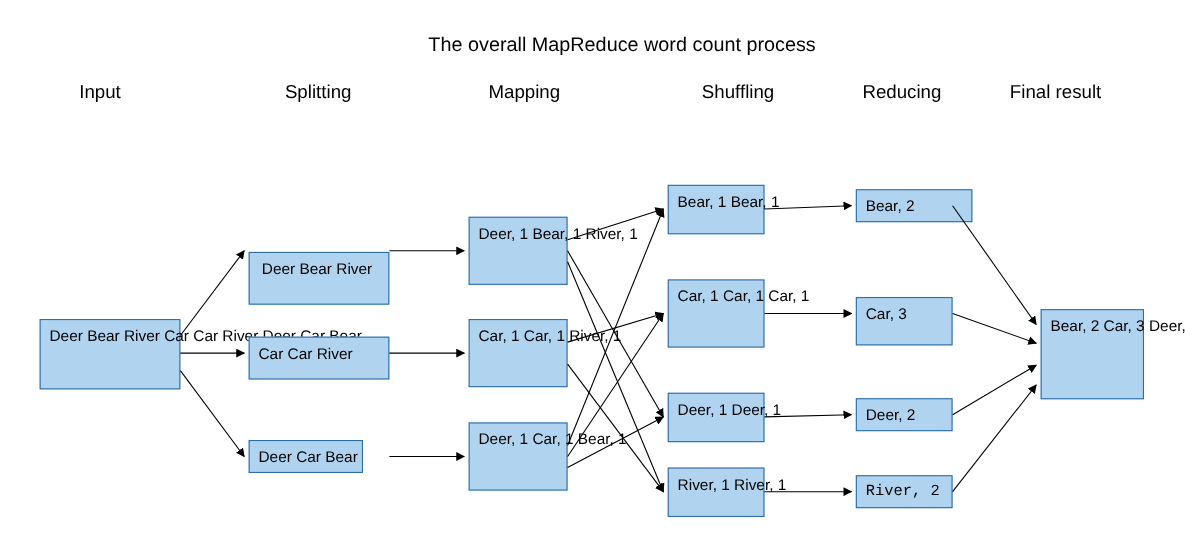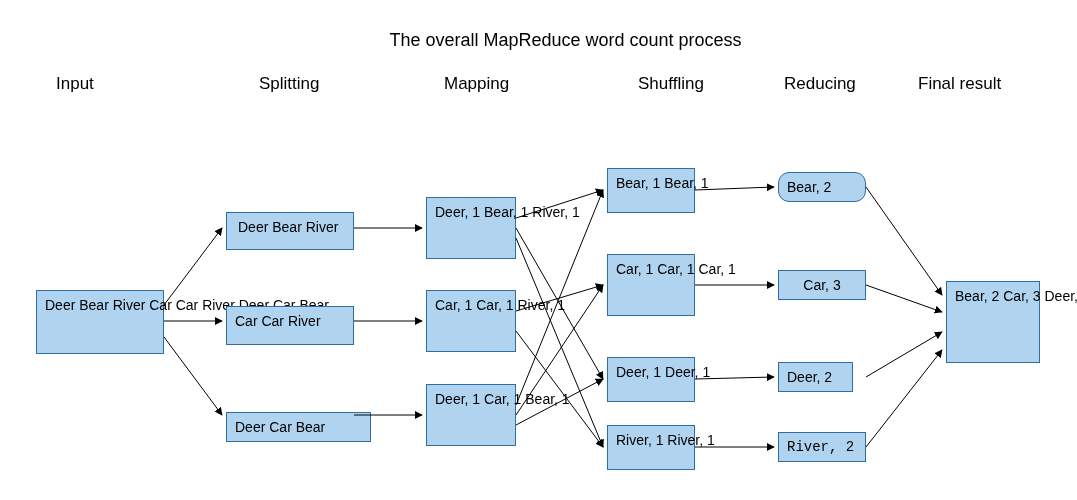--- a/index.html
+++ b/index.html
@@ -41,34 +41,34 @@
     width: 1077px;
     height: 500px;
     pointer-events: none;
   }
 </style>
 </head>
 <body>
 
 <div class="title">The overall MapReduce word count process</div>
 
-<div class="col-header" style="left:56px">Input</div>
+<div class="col-header" style="left:72px">Input</div>
 <div class="col-header" style="left:259px">Splitting</div>
 <div class="col-header" style="left:444px">Mapping</div>
 <div class="col-header" style="left:638px">Shuffling</div>
 <div class="col-header" style="left:784px">Reducing</div>
 <div class="col-header" style="left:918px">Final result</div>
 
 <div class="box" style="left:36px; top:290px; width:128px; height:64px;">Deer Bear River
 Car Car River
 Deer Car Bear</div>
 
-<div class="box" style="left:226px; top:212px; width:128px; height:38px;padding-left:11px;">Deer Bear River</div>
+<div class="box" style="left:226px; top:229px; width:128px; height:48px;padding-left:11px;">Deer Bear River</div>
 <div class="box" style="left:226px; top:306px; width:128px; height:39px;">Car Car River</div>
-<div class="box" style="left:226px; top:400px; width:145px; height:30px;margin-top:12px;">Deer Car Bear</div>
+<div class="box" style="left:226px; top:400px; width:104px; height:30px;">Deer Car Bear</div>
 
 <div class="box" style="left:426px; top:197px; width:90px; height:62px;">Deer, 1
 Bear, 1
 River, 1</div>
 <div class="box" style="left:426px; top:290px; width:90px; height:62px;">Car, 1
 Car, 1
 River, 1</div>
 <div class="box" style="left:426px; top:384px; width:90px; height:62px;">Deer, 1
 Car, 1
 Bear, 1</div>
@@ -76,23 +76,23 @@
 <div class="box" style="left:607px; top:168px; width:88px; height:45px;">Bear, 1
 Bear, 1</div>
 <div class="box" style="left:607px; top:254px; width:88px; height:62px;">Car, 1
 Car, 1
 Car, 1</div>
 <div class="box" style="left:607px; top:357px; width:88px; height:45px;">Deer, 1
 Deer, 1</div>
 <div class="box" style="left:607px; top:425px; width:88px; height:45px;">River, 1
 River, 1</div>
 
-<div class="box" style="left:778px; top:172px; width:88px; height:30px;border-radius:11px;">Bear, 2</div>
-<div class="box" style="left:778px; top:270px; width:88px; height:30px;text-align:center;">Car, 3</div>
-<div class="box" style="left:778px; top:362px; width:75px; height:30px;">Deer, 2</div>
+<div class="box" style="left:778px; top:172px; width:106px; height:30px;">Bear, 2</div>
+<div class="box" style="left:778px; top:270px; width:88px; height:44px;">Car, 3</div>
+<div class="box" style="left:778px; top:362px; width:88px; height:30px;">Deer, 2</div>
 <div class="box" style="left:778px; top:432px; width:88px; height:30px;font-family:Liberation Mono, monospace;">River, 2</div>
 
 <div class="box" style="left:946px; top:281px; width:94px; height:82px;">Bear, 2
 Car, 3
 Deer, 2
 River, 2</div>
 
 <svg class="arrows" viewBox="0 0 1077 500">
   <defs>
     <marker id="ah" viewBox="0 0 10 10" refX="9" refY="5" markerWidth="8" markerHeight="8" orient="auto-start-reverse">

